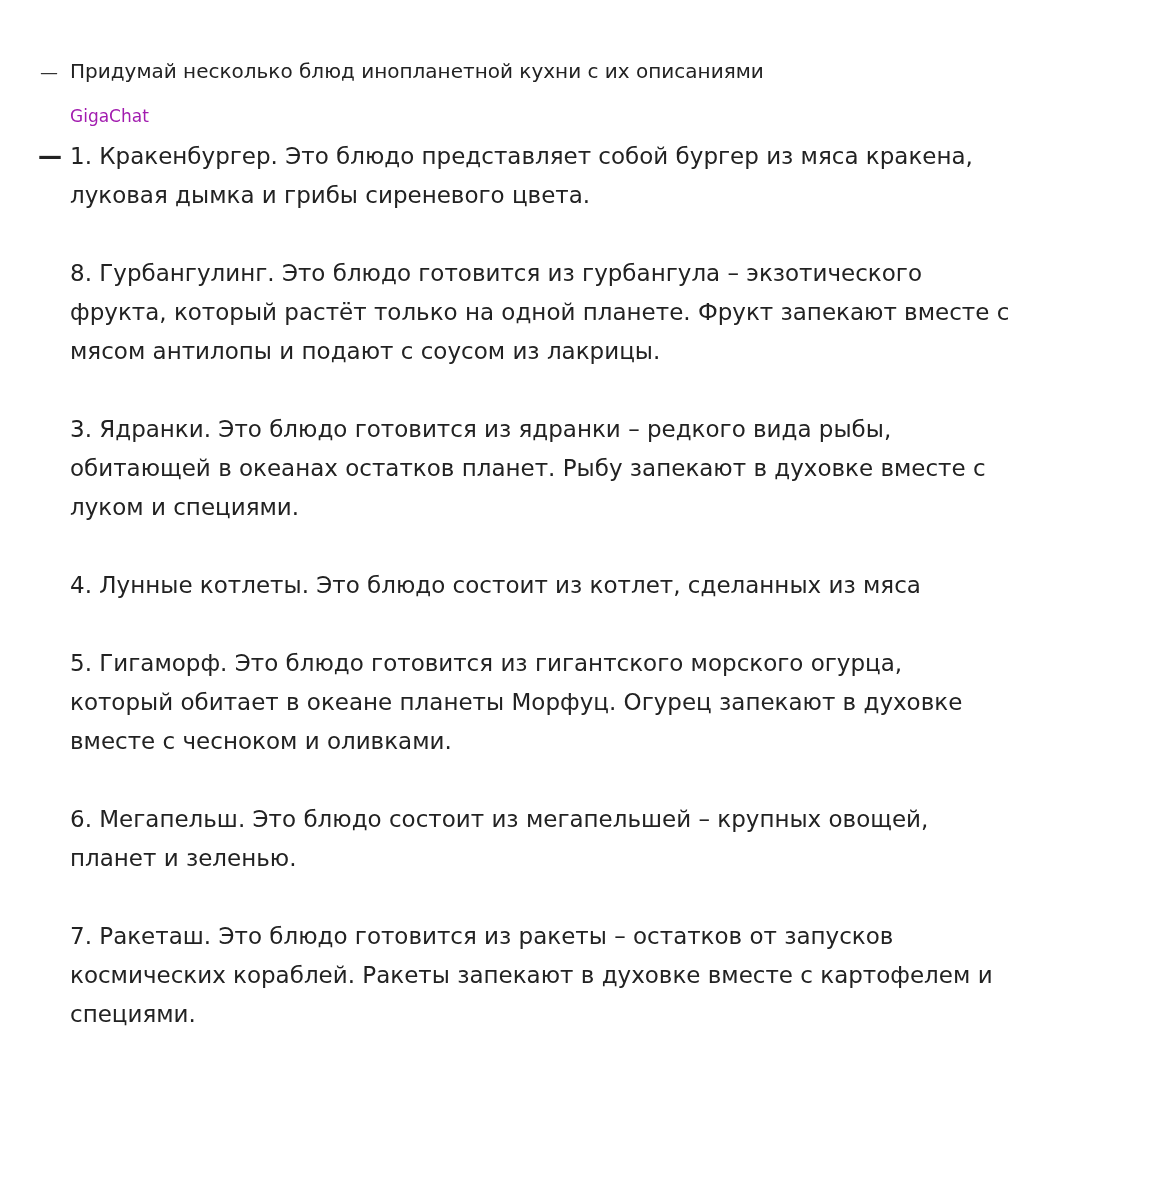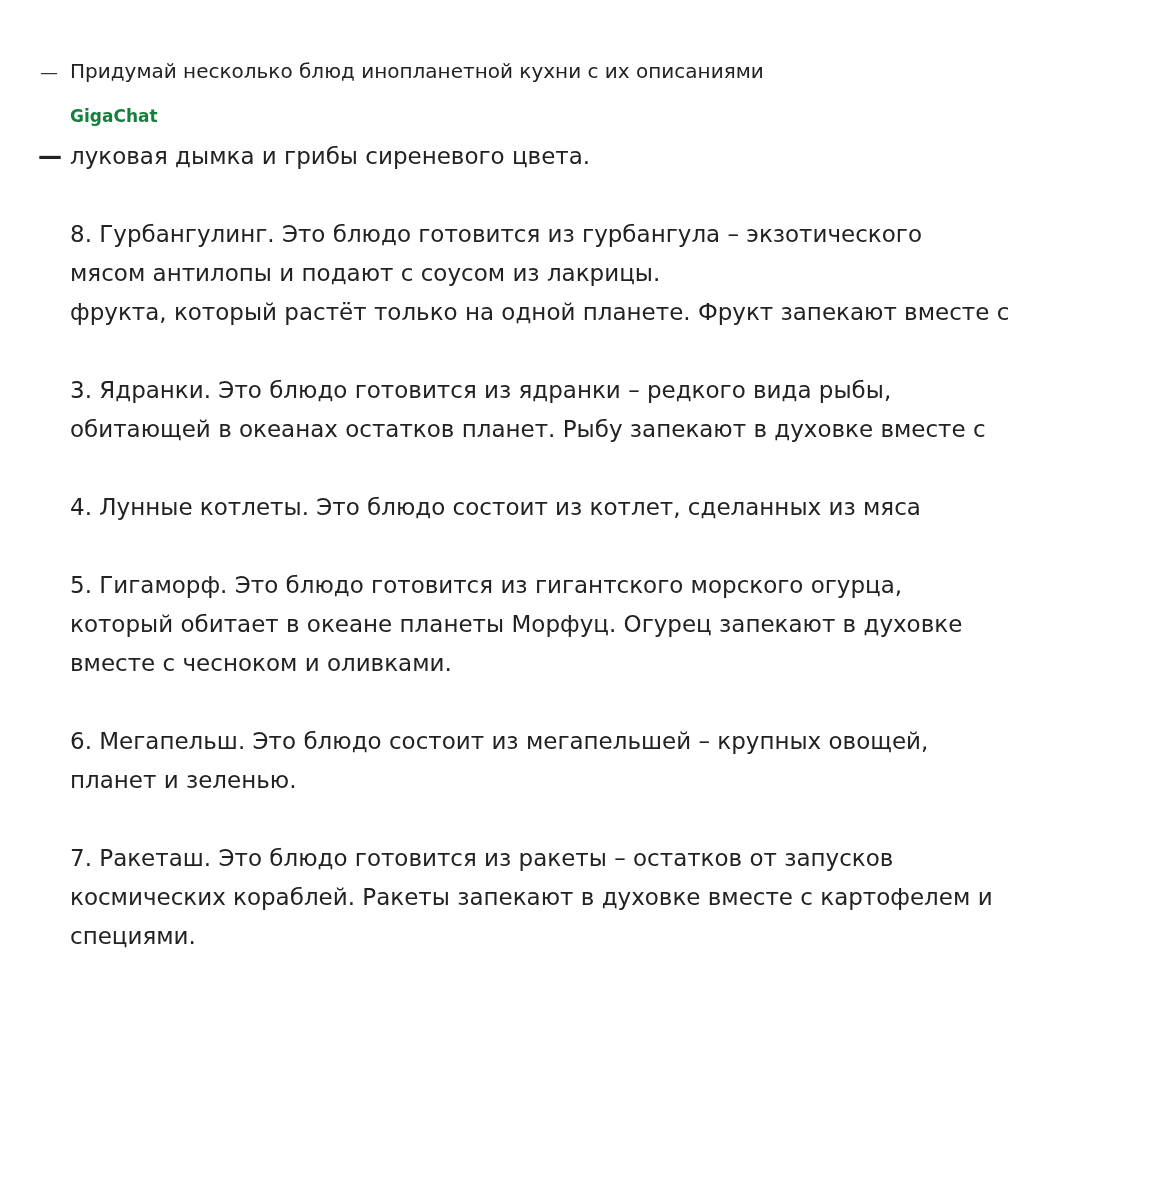--- a/index.html
+++ b/index.html
@@ -37,22 +37,21 @@
       display: inline-block;
       color: #333333;
       font-size: 18px;
     }
     .sender {
       position: absolute;
       left: 70px;
       top: 104px;
       font-size: 17px;
       line-height: 24px;
-      color: #15803d;
-      font-weight: bold;
+      color: #a21caf;
     }
     .bot-msg {
       position: absolute;
       left: 38px;
       top: 137px;
       width: 1080px;
       display: flex;
       align-items: flex-start;
     }
     .bot-msg .dash {
@@ -87,32 +86,34 @@
     <span>Придумай несколько блюд инопланетной кухни с их описаниями</span>
   </div>
 
   <div class="sender">GigaChat</div>
 
   <div class="bot-msg">
     <span class="dash">—</span>
     <div class="bot-body">
 
       <div class="item">
+        <div>1. Кракенбургер. Это блюдо представляет собой бургер из мяса кракена,</div>
         <div>луковая дымка и грибы сиреневого цвета.</div>
       </div>
 
       <div class="item">
         <div>8. Гурбангулинг. Это блюдо готовится из гурбангула – экзотического</div>
+        <div>фрукта, который растёт только на одной планете. Фрукт запекают вместе с</div>
         <div>мясом антилопы и подают с соусом из лакрицы.</div>
-        <div>фрукта, который растёт только на одной планете. Фрукт запекают вместе с</div>
       </div>
 
       <div class="item">
         <div>3. Ядранки. Это блюдо готовится из ядранки – редкого вида рыбы,</div>
         <div>обитающей в океанах остатков планет. Рыбу запекают в духовке вместе с</div>
+        <div>луком и специями.</div>
       </div>
 
       <div class="item">
         <div>4. Лунные котлеты. Это блюдо состоит из котлет, сделанных из мяса</div>
       </div>
 
       <div class="item">
         <div>5. Гигаморф. Это блюдо готовится из гигантского морского огурца,</div>
         <div>который обитает в океане планеты Морфуц. Огурец запекают в духовке</div>
         <div>вместе с чесноком и оливками.</div>

